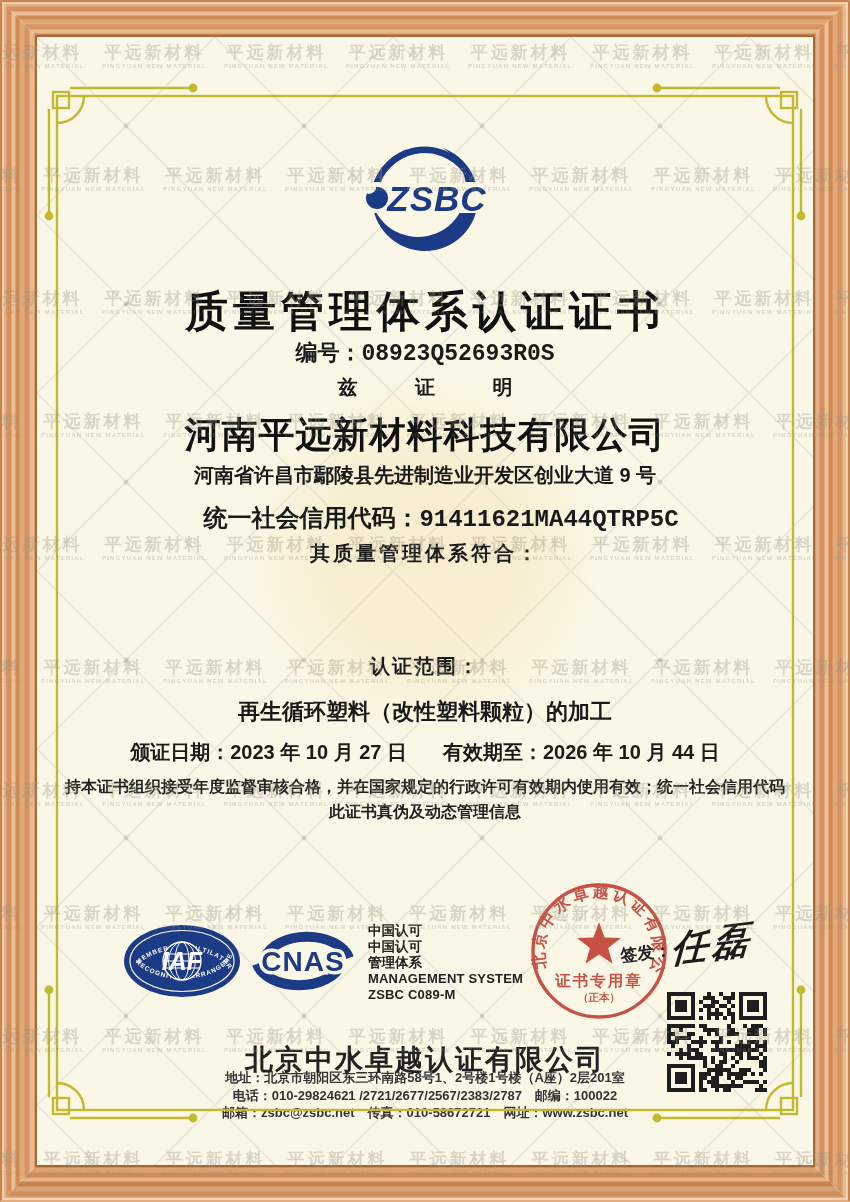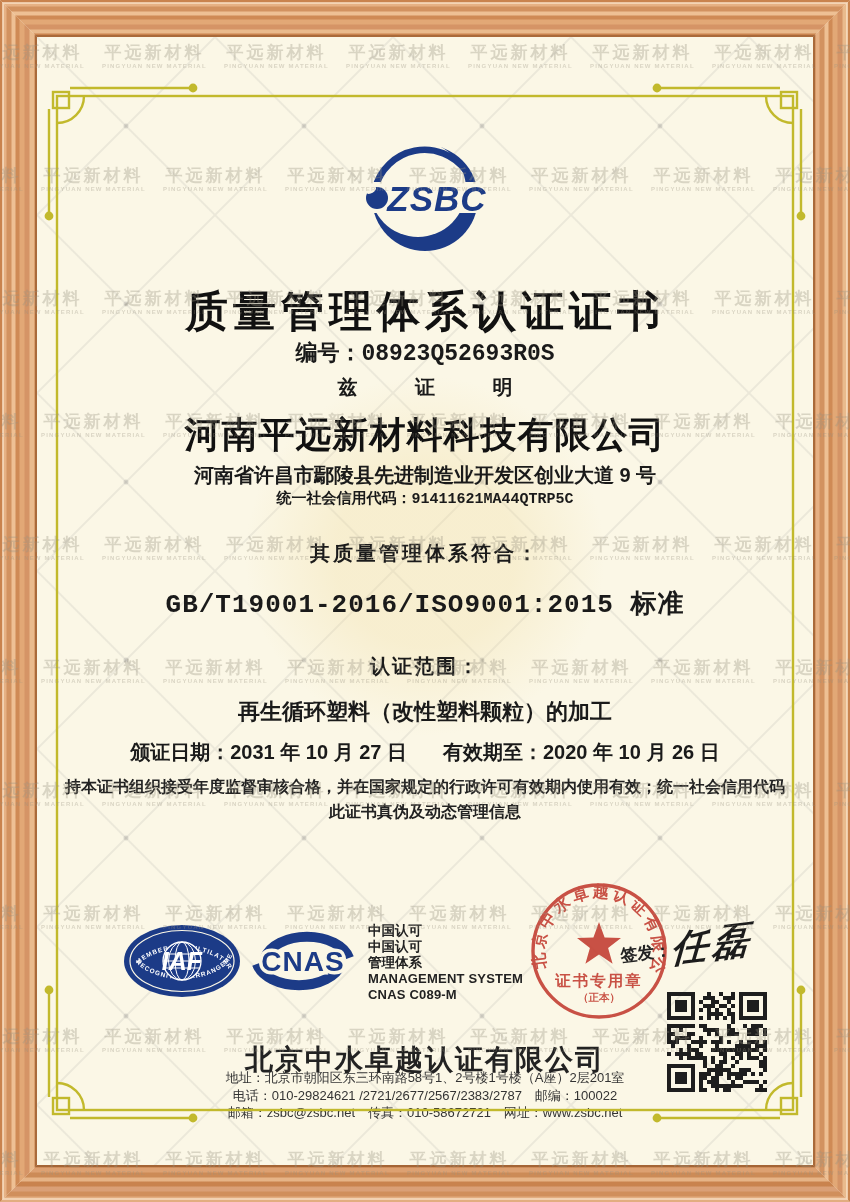--- a/index.html
+++ b/index.html
@@ -47,30 +47,30 @@
 
   
   .c{position:absolute;left:0;width:776px;text-align:center;color:#1a1a1a;z-index:5;}
   .mono{font-family:"Liberation Mono","DejaVu Sans Mono",monospace;}
   .title{top:246px;font-size:43px;font-weight:bold;letter-spacing:5px;color:#111;}
   .certno{top:301px;font-size:22px;font-weight:bold;}
   .certno .mono{font-size:23px;}
   .declare{top:337px;font-size:20px;font-weight:bold;letter-spacing:26px;text-indent:26px;}
   .company{top:374px;font-size:36px;font-weight:bold;letter-spacing:1px;color:#111;}
   .addr{top:425px;font-size:20px;font-weight:600;}
-  .credit{top:452px;font-size:15px;font-weight:600;}
+  .credit{top:465px;font-size:24px;font-weight:600;margin-left:16px;}
   .conform{top:503px;font-size:20px;font-weight:bold;letter-spacing:3px;}
   .standard{top:549px;font-size:26px;font-weight:600;letter-spacing:1px;}
   .scopelabel{top:616px;font-size:20px;font-weight:bold;letter-spacing:2px;}
   .scope{top:660px;font-size:22px;font-weight:bold;}
   .dates{top:702px;font-size:20px;font-weight:bold;}
   .dates span{margin:0 18px;}
   .note{top:737px;font-size:16px;font-weight:600;line-height:25px;color:#222;}
   .issuer-name{top:1004px;font-size:28px;font-weight:bold;letter-spacing:2px;color:#222;}
-  .issuer-contact{top:1032px;font-size:13px;font-weight:400;line-height:17.5px;color:#333;}
+  .issuer-contact{top:1032px;font-size:13px;font-weight:700;line-height:17.5px;color:#333;}
 
   .acc-text{position:absolute;left:331px;top:886px;z-index:5;color:#222;text-align:left;}
   .acc-text .zh{font-size:13.5px;font-weight:bold;line-height:16px;}
   .acc-text .en{font-size:13px;font-weight:bold;line-height:16px;letter-spacing:.2px;}
 
   .sig{position:absolute;left:583px;top:886px;z-index:7;transform:rotate(-7deg);white-space:nowrap;}
   .sig .lbl{font-size:17px;font-weight:bold;color:#222;vertical-align:middle;}
   .sig .name{font-family:"DejaVu Serif","Liberation Serif",serif;font-style:italic;font-size:37px;
     font-weight:bold;color:#1c1c1c;vertical-align:middle;letter-spacing:4px;transform:skewX(-10deg);display:inline-block;}
 
@@ -100,24 +100,23 @@
       <text x="82" y="74" text-anchor="middle" font-size="35" font-weight="bold" font-style="italic" fill="#1c3b87" letter-spacing="1">ZSBC</text>
     </svg>
 
     <div class="c title">质量管理体系认证证书</div>
     <div class="c certno"><span>编号：</span><span class="mono">08923Q52693R0S</span></div>
     <div class="c company">河南平远新材料科技有限公司</div>
     <div class="c declare">兹 证 明</div>
     <div class="c addr">河南省许昌市鄢陵县先进制造业开发区创业大道 9 号</div>
     <div class="c credit"><span>统一社会信用代码：</span><span class="mono">91411621MA44QTRP5C</span></div>
     <div class="c conform">其质量管理体系符合：</div>
-    <div class="c standard mono">GB/T19001-2016/ISO9001:2015 标准</div>
     <div class="c scope">再生循环塑料（改性塑料颗粒）的加工</div>
     <div class="c scopelabel">认证范围：</div>
-    <div class="c dates"><span>颁证日期：2031 年 10 月 27 日</span><span>有效期至：2020 年 10 月 26 日</span></div>
+    <div class="c dates"><span>颁证日期：2023 年 10 月 27 日</span><span>有效期至：2026 年 10 月 44 日</span></div>
     <div class="c note">
       <div>持本证书组织接受年度监督审核合格，并在国家规定的行政许可有效期内使用有效；统一社会信用代码</div>
       <div>此证书真伪及动态管理信息</div>
     </div>
 
     <svg style="position:absolute;left:85px;top:886px;z-index:5;" width="120" height="76" viewBox="0 0 120 76">
       <ellipse cx="60" cy="38" rx="58" ry="36" fill="#1c3b87"></ellipse>
       <ellipse cx="60" cy="38" rx="52" ry="30.5" fill="none" stroke="#fbf7e6" stroke-width="1.2"></ellipse>
       <defs>
         <path id="iafTop" d="M 13,47 A 49,29 0 0 1 107,47"></path>
@@ -142,21 +141,21 @@
       <path d="M 13,35 A 43,27 0 0 1 97,35" fill="none" stroke="#1c3b87" stroke-width="10"></path>
       <path d="M 5,41 A 43,27 0 0 0 89,41" fill="none" stroke="#1c3b87" stroke-width="10"></path>
       <text x="51" y="48" text-anchor="middle" font-size="28" font-weight="bold" fill="#1c3b87" stroke="#fbf7e6" stroke-width="7" paint-order="stroke" letter-spacing="1">CNAS</text>
     </svg>
 
     <div class="acc-text">
       <div class="zh">中国认可</div>
       <div class="zh">中国认可</div>
       <div class="zh">管理体系</div>
       <div class="en">MANAGEMENT SYSTEM</div>
-      <div class="en">CNAS C089-M</div>
+      <div class="en">ZSBC C089-M</div>
     </div>
 
     <svg style="position:absolute;left:491px;top:843px;z-index:6;opacity:.88;" width="142" height="142" viewBox="0 0 142 142">
       <circle cx="71" cy="71" r="66" fill="none" stroke="#c23b2f" stroke-width="3.4"></circle>
       <defs>
           <path id="sealArc" d="M 19,90 A 55,55 0 1 1 123,90"></path>
         </defs>
       <text font-size="16" font-weight="bold" fill="#c23b2f" letter-spacing="3.2">
         <textPath href="#sealArc" startOffset="1%">北京中水卓越认证有限公司</textPath>
       </text>

